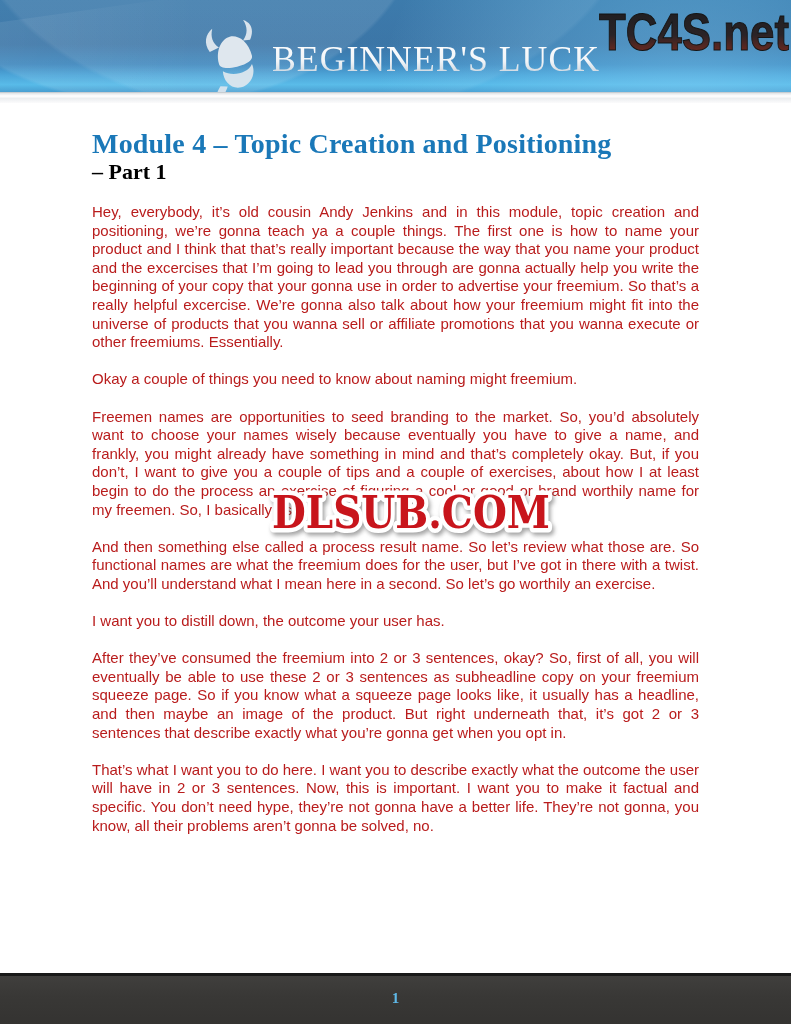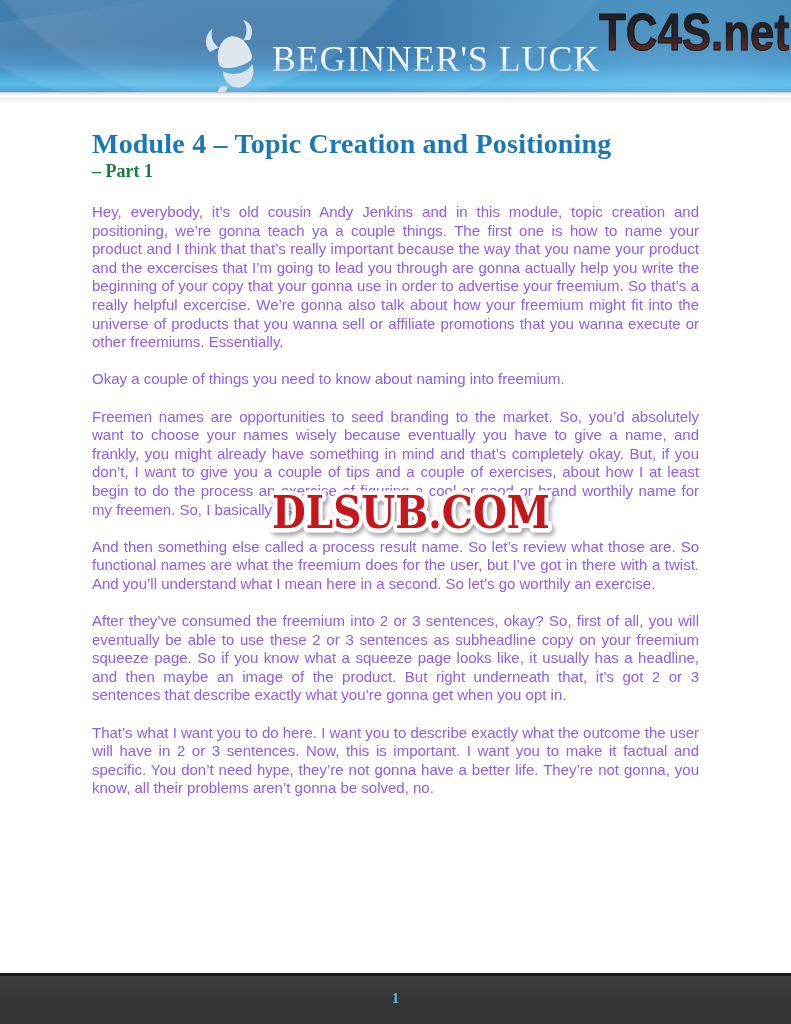--- a/index.html
+++ b/index.html
@@ -62,30 +62,30 @@
     font-family: "Liberation Serif", serif;
     font-weight: bold;
     font-size: 28px;
     line-height: 31px;
     color: #1a78b8;
     letter-spacing: 0.2px;
   }
   .subtitle {
     font-family: "Liberation Serif", serif;
     font-weight: bold;
-    font-size: 18px;
+    font-size: 22px;
     line-height: 23px;
-    color: #15803d;
+    color: #000000;
     margin-top: 1px;
   }
   .body-text { margin-top: 20px; }
   .body-text p {
     font-size: 15px;
     line-height: 18.6px;
-    color: #8b5cf6;
+    color: #b91c1c;
     text-align: justify;
     margin-bottom: 18.6px;
   }
 
   
   .dlsub-wrap {
     position: absolute;
     left: 266px; top: 480px;
     z-index: 5;
     pointer-events: none;
@@ -163,23 +163,24 @@
     </div>
   </div>
   <div class="banner-strip"></div>
 
   <div class="content">
     <h1 class="title">Module 4 – Topic Creation and Positioning</h1>
     <h2 class="subtitle">– Part 1</h2>
 
     <div class="body-text">
       <p>Hey, everybody, it’s old cousin Andy Jenkins and in this module, topic creation and positioning, we’re gonna teach ya a couple things. The first one is how to name your product and I think that that’s really important because the way that you name your product and the excercises that I’m going to lead you through are gonna actually help you write the beginning of your copy that your gonna use in order to advertise your freemium. So that’s a really helpful excercise. We’re gonna also talk about how your freemium might fit into the universe of products that you wanna sell or affiliate promotions that you wanna execute or other freemiums. Essentially.</p>
-      <p>Okay a couple of things you need to know about naming into freemium.</p>
+      <p>Okay a couple of things you need to know about naming might freemium.</p>
       <p>Freemen names are opportunities to seed branding to the market. So, you’d absolutely want to choose your names wisely because eventually you have to give a name, and frankly, you might already have something in mind and that’s completely okay. But, if you don’t, I want to give you a couple of tips and a couple of exercises, about how I at least begin to do the process an exercise of figuring a cool or good or brand worthily name for my freemen. So, I basically use.</p>
       <p>And then something else called a process result name. So let’s review what those are. So functional names are what the freemium does for the user, but I’ve got in there with a twist. And you’ll understand what I mean here in a second. So let’s go worthily an exercise.</p>
+      <p>I want you to distill down, the outcome your user has.</p>
       <p>After they’ve consumed the freemium into 2 or 3 sentences, okay? So, first of all, you will eventually be able to use these 2 or 3 sentences as subheadline copy on your freemium squeeze page. So if you know what a squeeze page looks like, it usually has a headline, and then maybe an image of the product. But right underneath that, it’s got 2 or 3 sentences that describe exactly what you’re gonna get when you opt in.</p>
       <p>That’s what I want you to do here. I want you to describe exactly what the outcome the user will have in 2 or 3 sentences. Now, this is important. I want you to make it factual and specific. You don’t need hype, they’re not gonna have a better life. They’re not gonna, you know, all their problems aren’t gonna be solved, no.</p>
     </div>
   </div>
 
   <div class="dlsub-wrap">
     <svg width="300" height="66" viewBox="0 0 300 66" style="filter: drop-shadow(2px 3px 2px rgba(90,90,90,0.55));">
       <text x="6" y="48" font-family="DejaVu Serif, serif" font-size="44" font-weight="bold" fill="#c8151c" stroke="#ffffff" stroke-width="9" paint-order="stroke" stroke-linejoin="round" textLength="278" lengthAdjust="spacingAndGlyphs">DLSUB.COM</text>
     </svg>
   </div>

